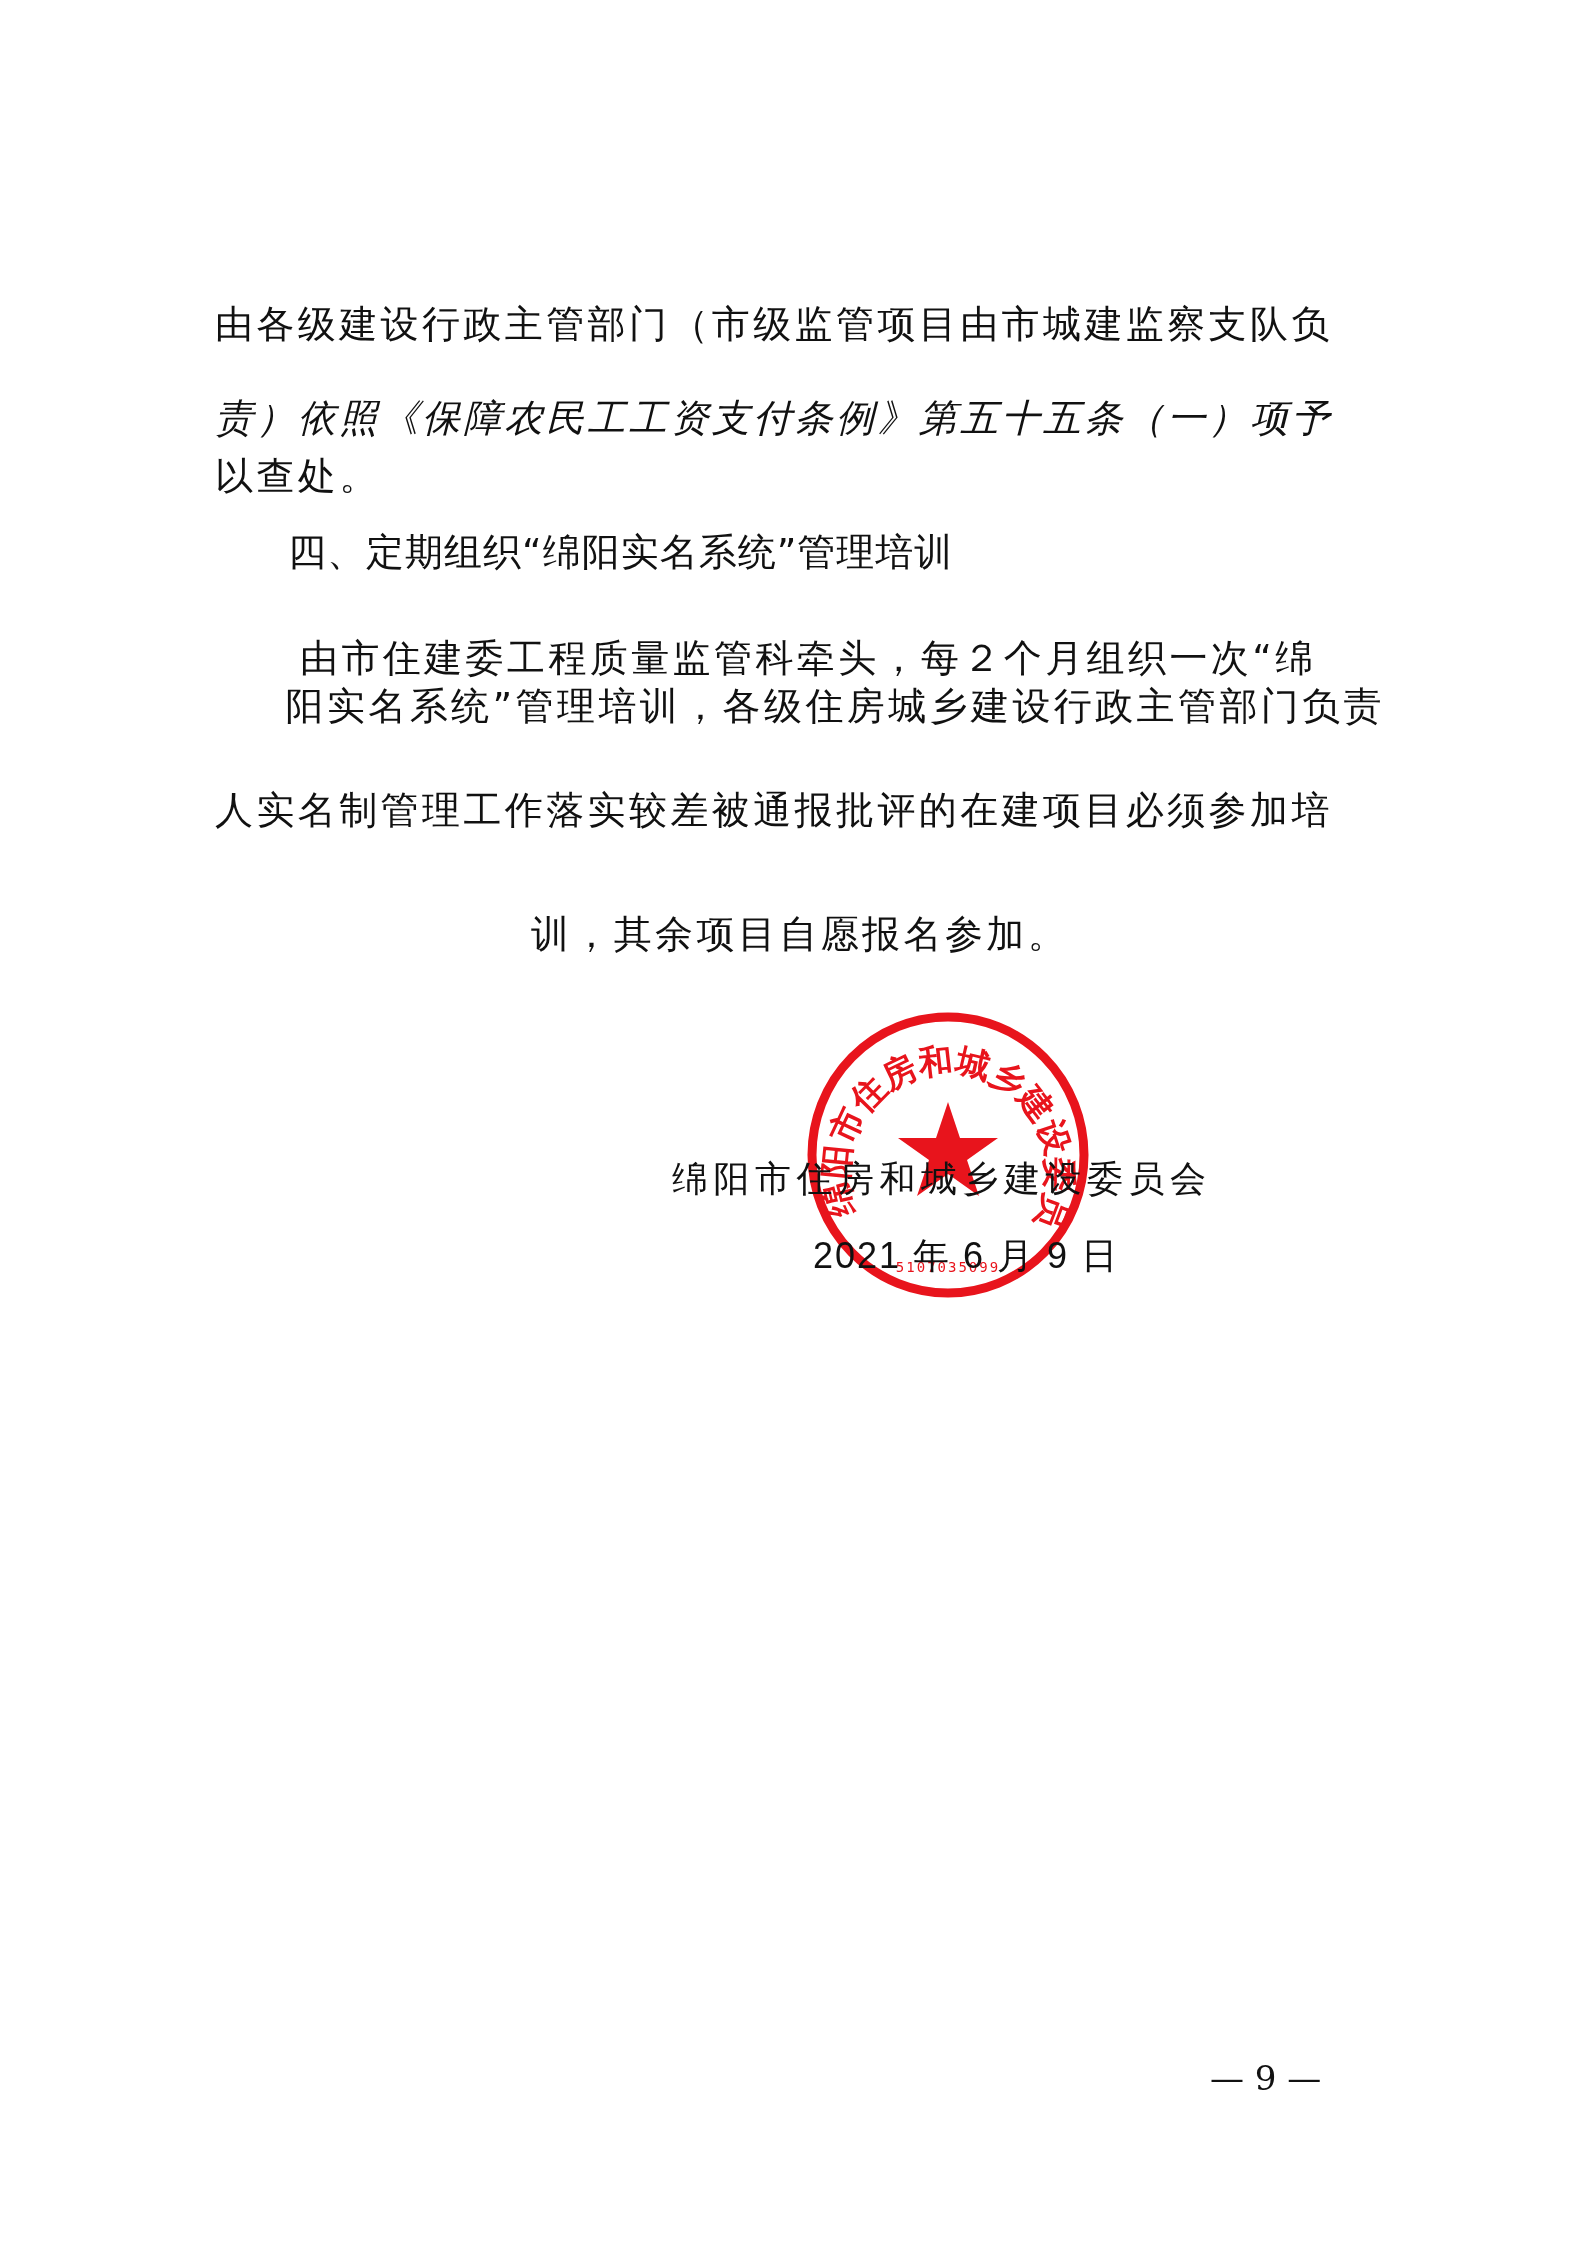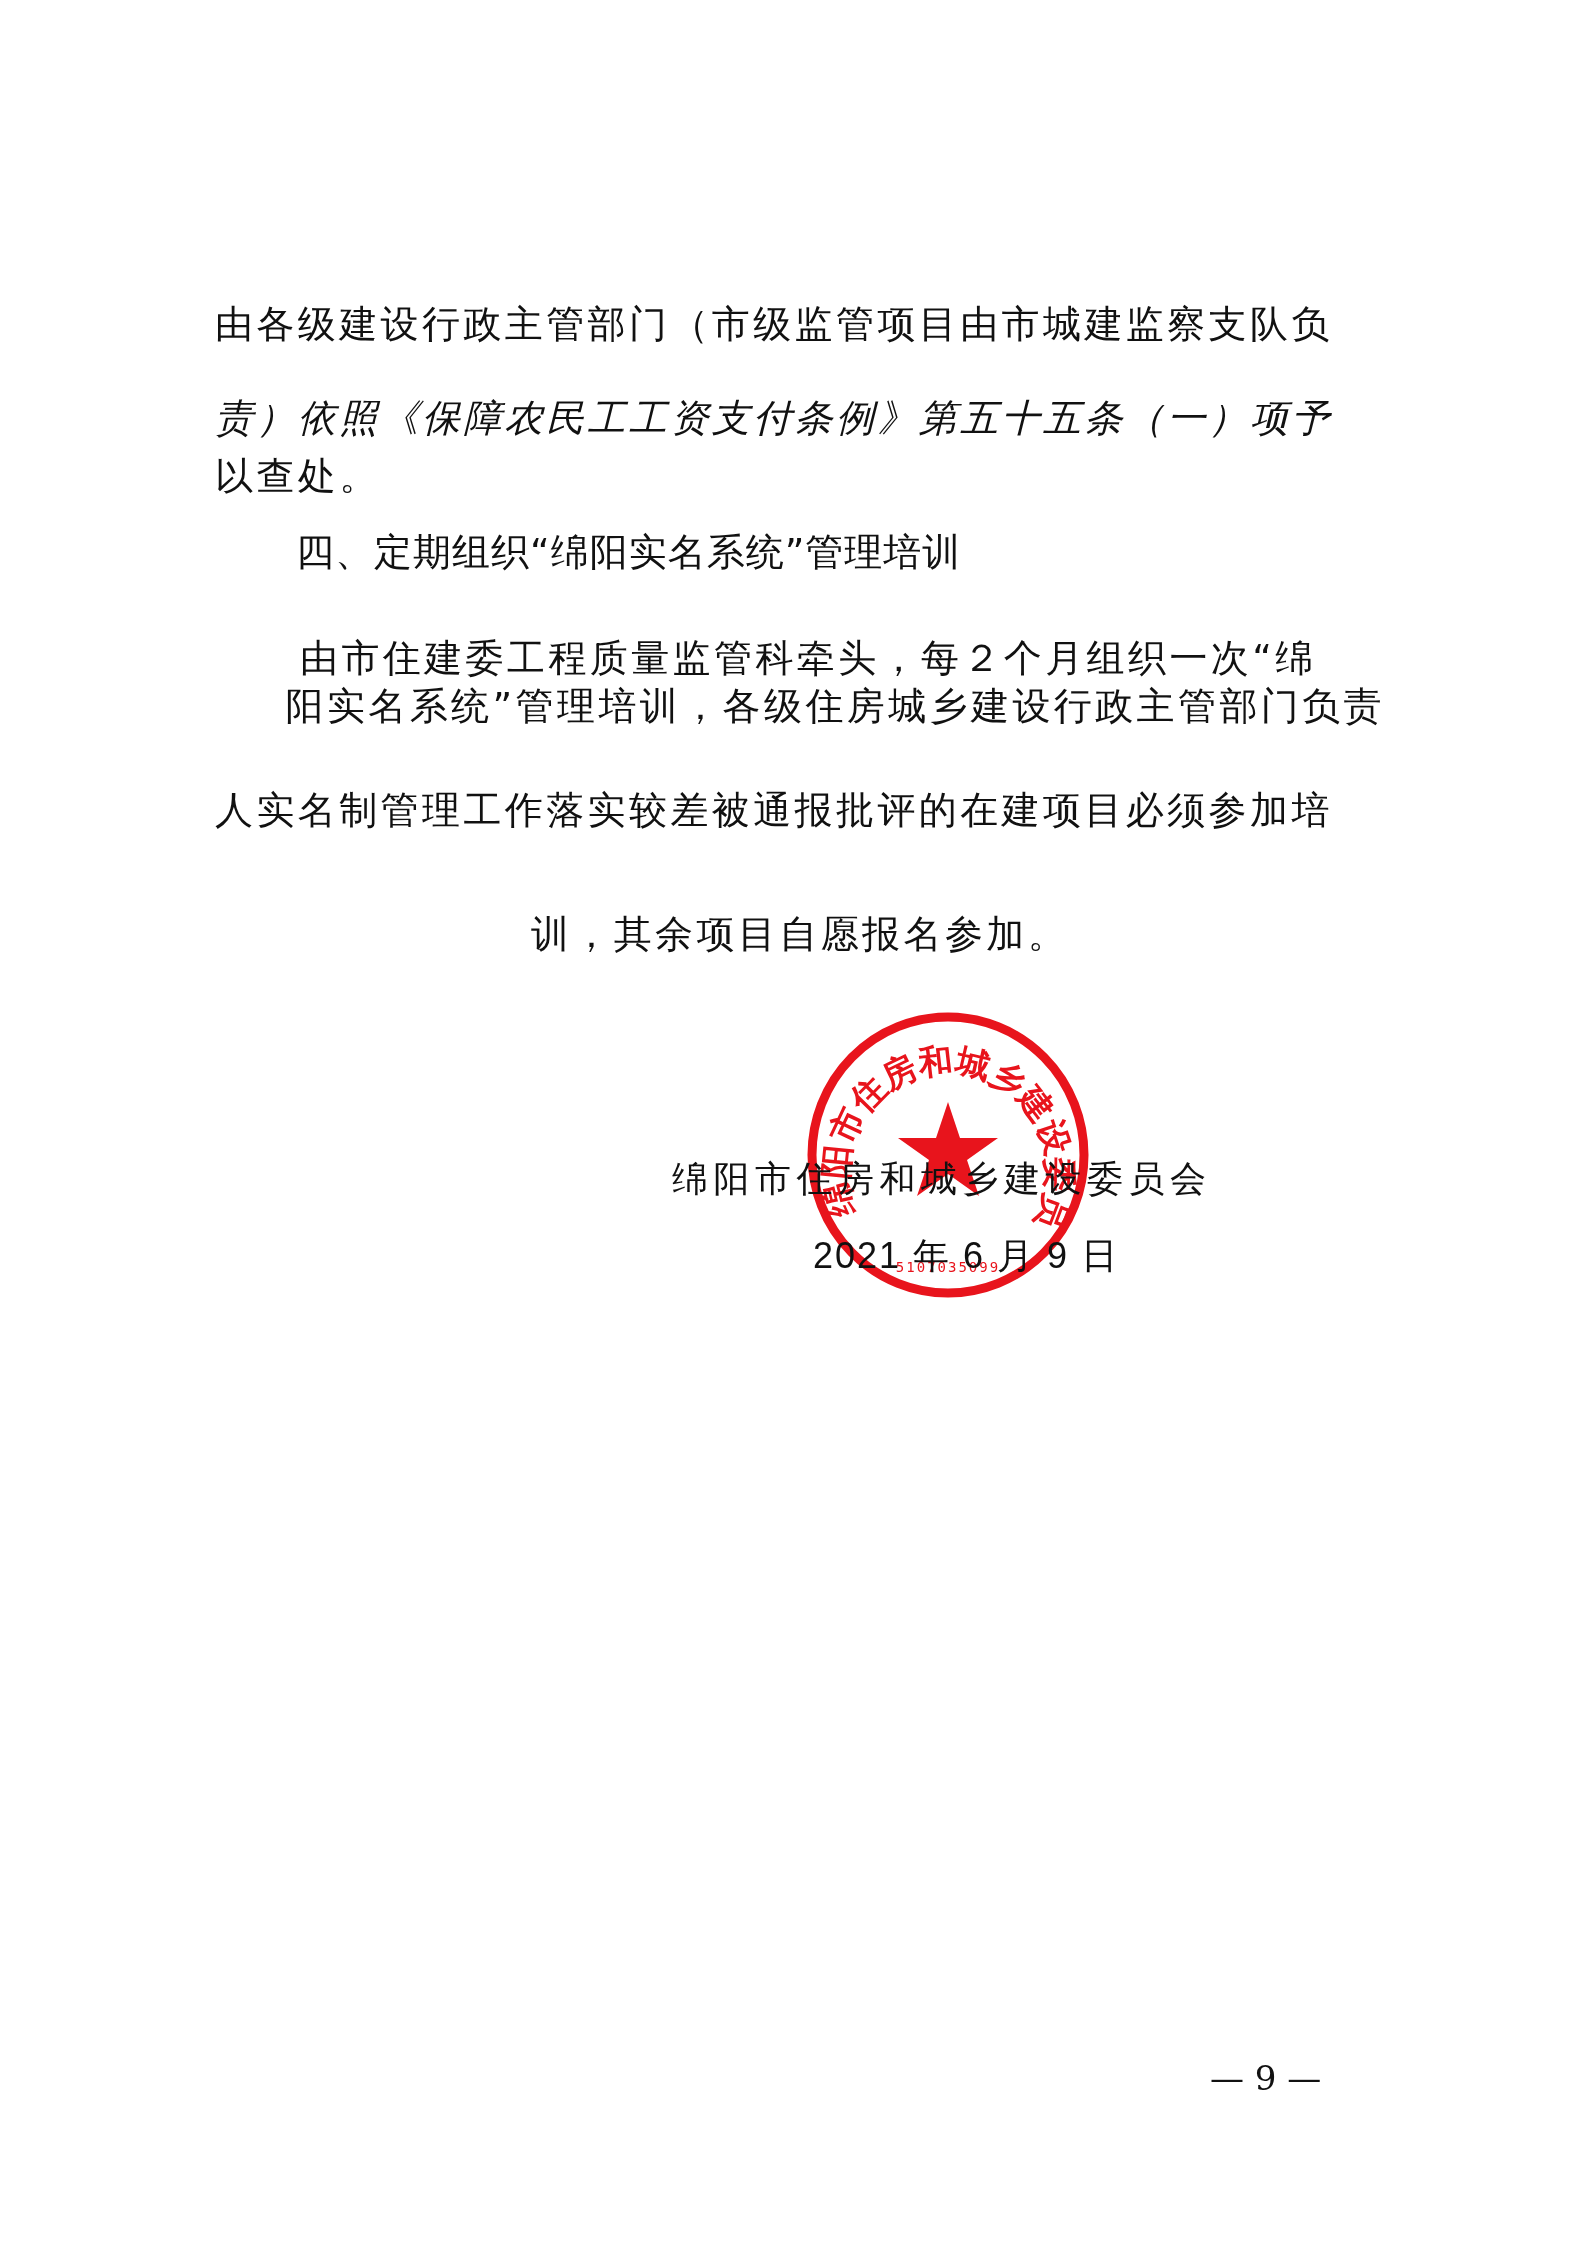--- a/index.html
+++ b/index.html
@@ -2,21 +2,21 @@
 <html><head>
 <meta charset="utf-8">
 <style>
   html, body { margin: 0; padding: 0; background: #ffffff; }
   body { width: 1587px; height: 2245px; position: relative; overflow: hidden;
          font-family: "DejaVu Sans", sans-serif; color: #111; }
   .page { position: absolute; left: 0; top: 0; width: 1587px; height: 1685px; background: #fff; }
   .line { position: absolute; left: 215px; width: 1170px; font-size: 38px; line-height: 44px;
           letter-spacing: 3.4px; white-space: nowrap; }
   .indent { left: 300px; width: 1085px; }
-  .heading { left: 296px; letter-spacing: 1px; }
+  .heading { left: 288px; letter-spacing: 1px; }
   .seal { position: absolute; left: 798px; top: 1010px; width: 300px; height: 290px; }
   .sig { position: absolute; left: 672px; top: 1155px; font-size: 36px; letter-spacing: 5.5px;
          font-family: "DejaVu Serif", serif; white-space: nowrap; }
   .date { position: absolute; left: 813px; top: 1232px; font-size: 36px; letter-spacing: 2px;
           font-family: Liberation Sans, sans-serif; white-space: nowrap; }
   .pagenum { position: absolute; left: 1210px; top: 2058px; font-size: 34px;
              font-family: "DejaVu Serif", serif; white-space: nowrap; }
 </style>
 </head>
 <body>

